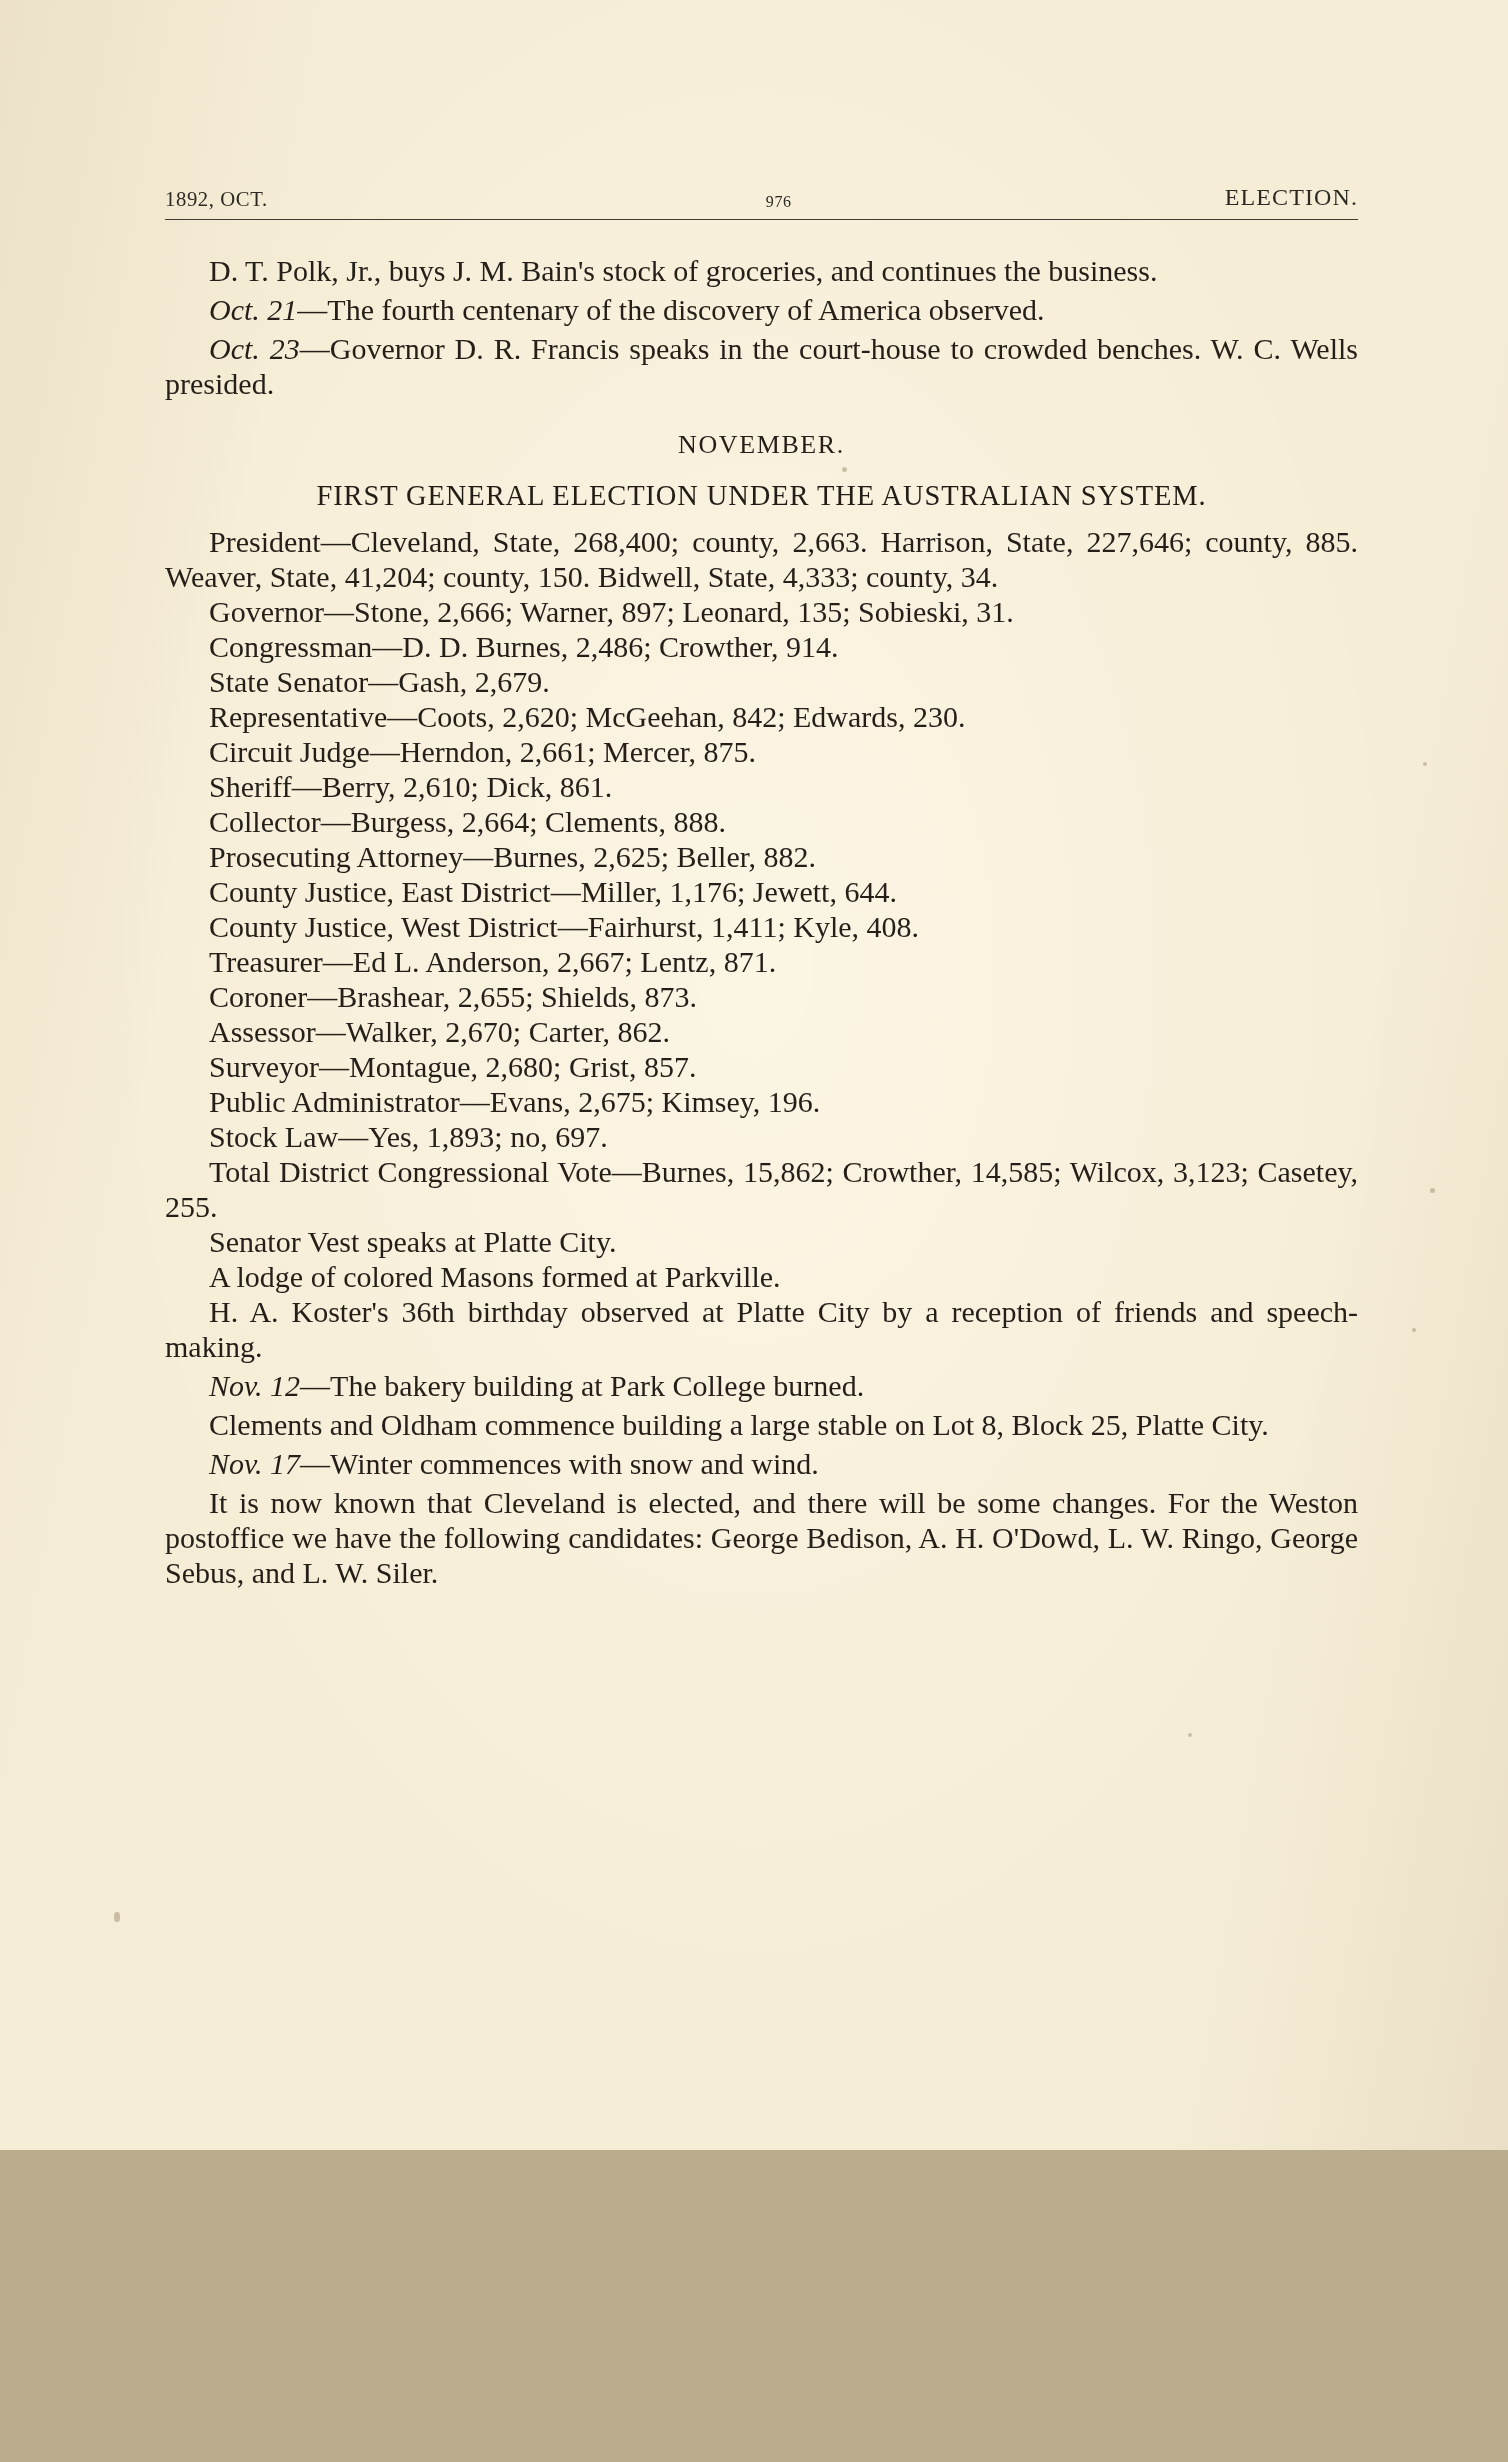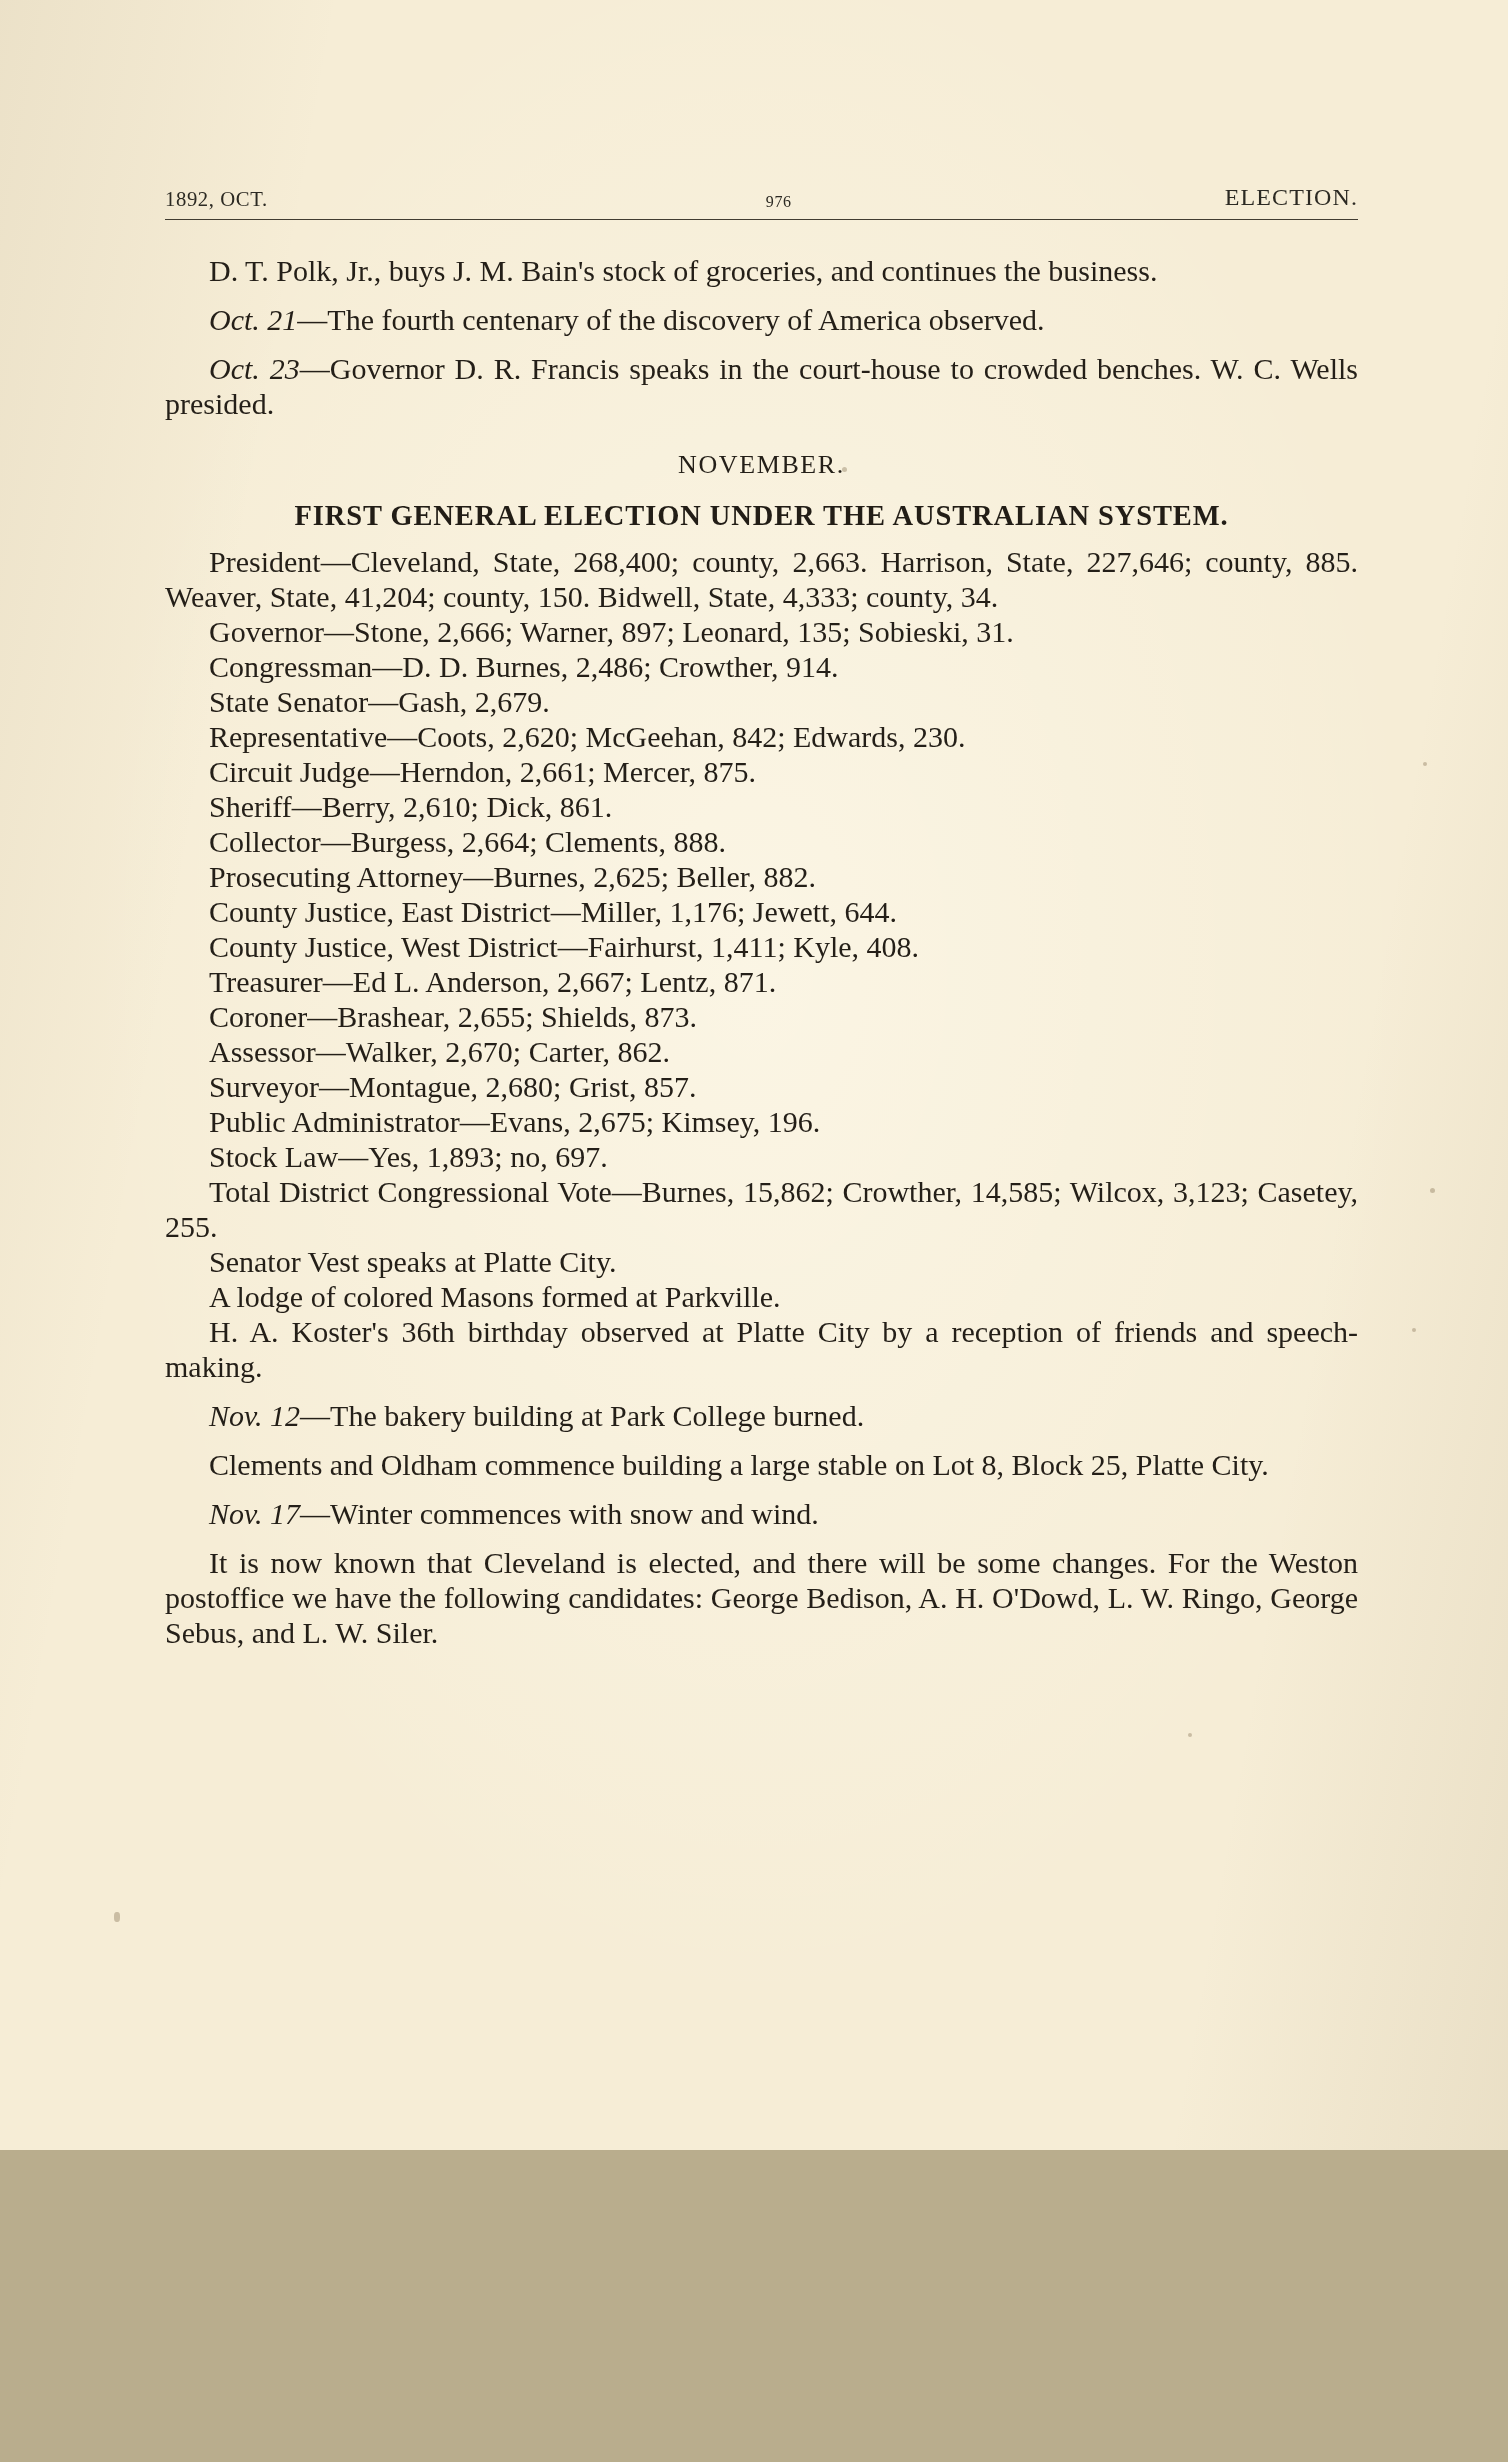--- a/index.html
+++ b/index.html
@@ -59,35 +59,35 @@
   }
   p {
     margin: 0;
     color: #241f18;
     font-size: 30px;
     line-height: 35px;
     text-align: justify;
     text-justify: inter-word;
   }
   p.indent { text-indent: 44px; }
-  p.gap { margin-top: 14px; }
+  p.gap { margin-top: 4px; }
   .italic { font-style: italic; }
   h2.center {
     margin: 28.5px 0 11.4px 0;
     text-align: center;
     font-size: 26px;
     font-weight: normal;
     letter-spacing: 1.6px;
     color: #241f18;
   }
   h1.title {
     margin: 15.7px 0 8.6px 0;
     text-align: center;
     font-size: 28.5px;
-    font-weight: bold;
+    font-weight: normal;
     letter-spacing: 0.9px;
     line-height: 40px;
     color: #221d16;
   }
   .list-line {
     text-indent: 44px;
   }
   .block {
     margin-top: 0;
   }

